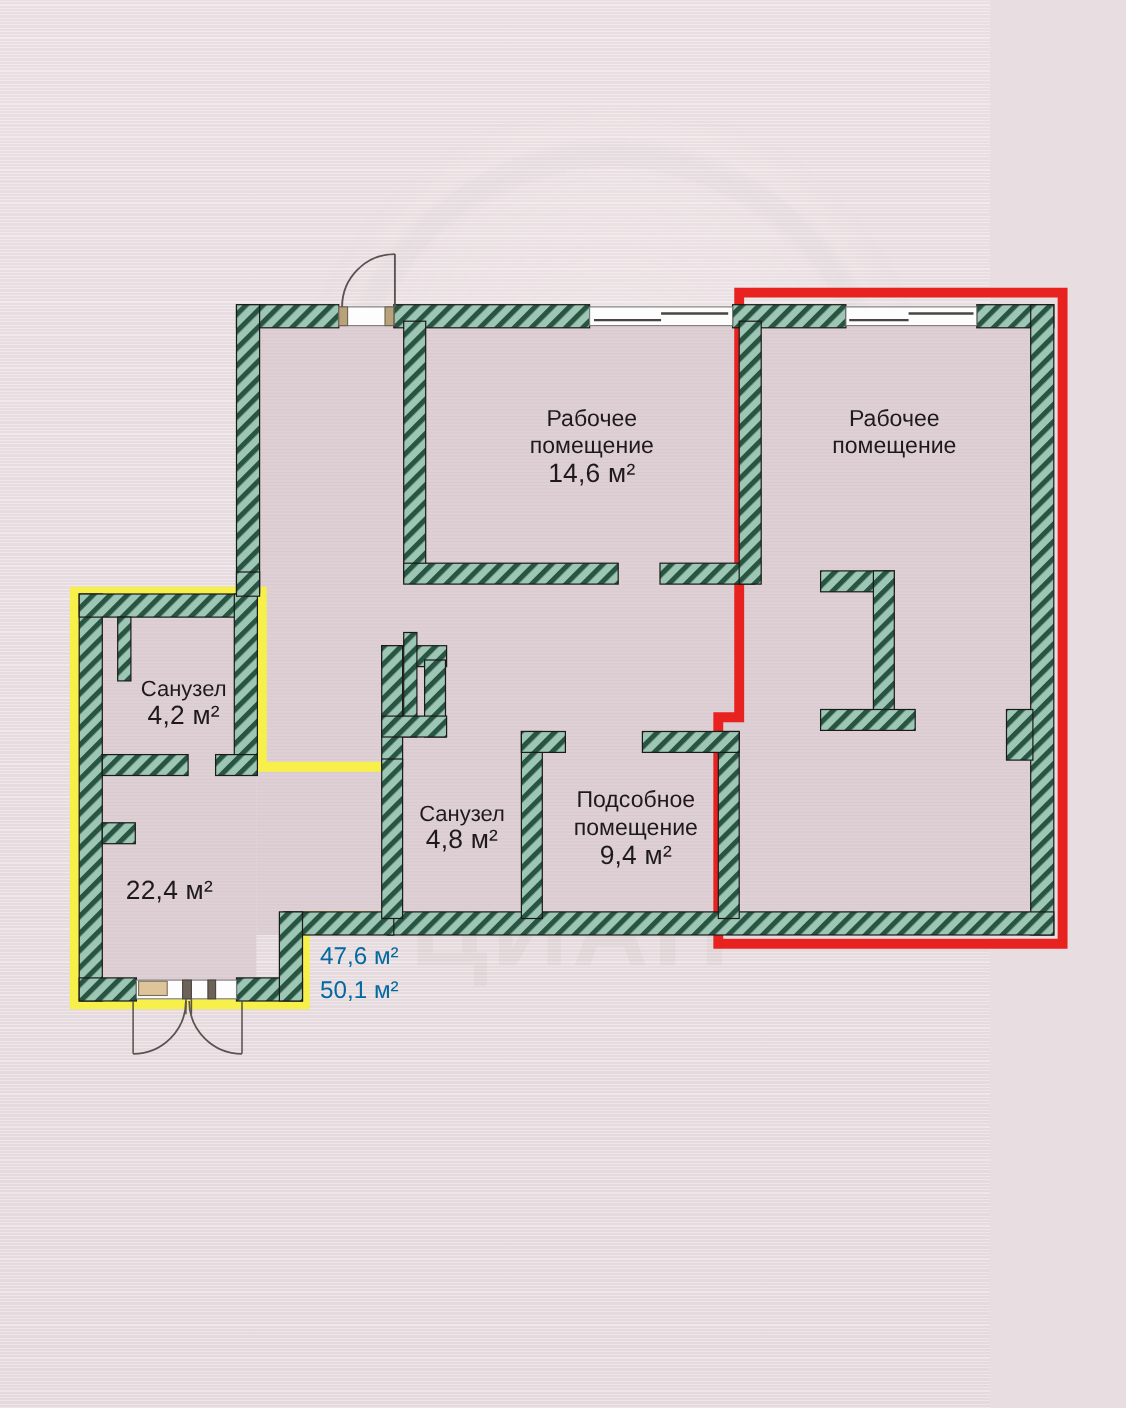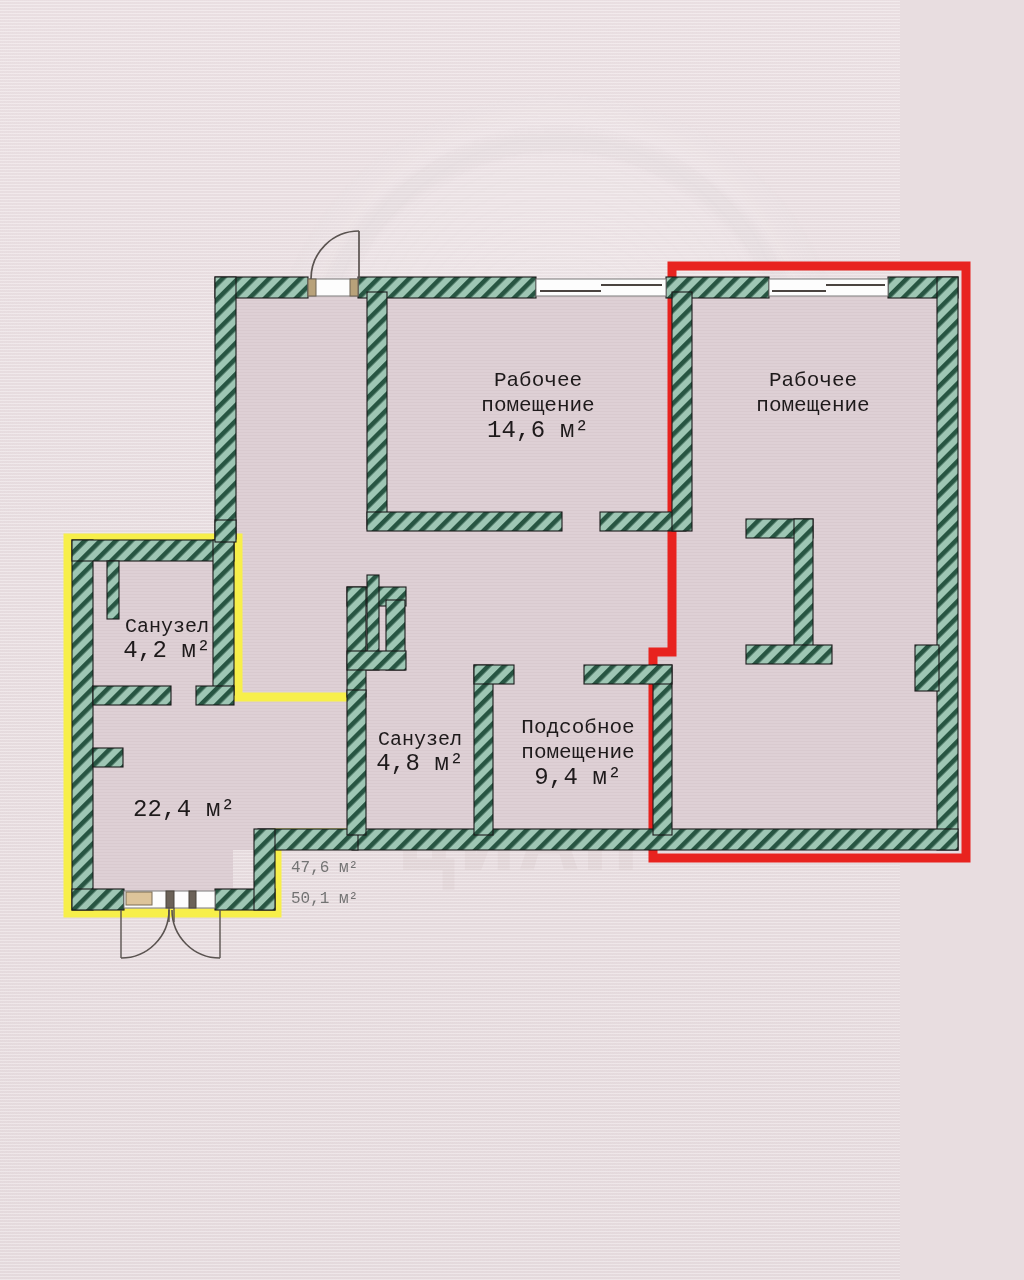--- a/index.html
+++ b/index.html
@@ -13,21 +13,20 @@
     font-family: "Liberation Sans", sans-serif;
     overflow: hidden;
     position: relative;
   }
 
   #canvas {
     position: absolute;
     left: 0; top: 0;
     width: 900px;
     height: 1280px;
-    font-family: Liberation Mono, monospace;
   }
 
   
   .bg-base {
     position: absolute;
     inset: 0;
     background:
       repeating-linear-gradient(0deg,
         rgba(255,255,255,0.30) 0px,
         rgba(255,255,255,0.30) 1px,
@@ -91,22 +90,22 @@
     color: #1e1a1b;
     font-size: 21px;
     line-height: 25px;
     white-space: nowrap;
     user-select: none;
   }
   .lbl .area { display: block; font-size: 24px; letter-spacing: .2px; }
   .lbl.small { font-size: 20px; line-height: 24px; }
   .totals {
     position: absolute;
-    color: #737373;
-    font-size: 16px;
+    color: #0369a1;
+    font-size: 22px;
     line-height: 31px;
     white-space: nowrap;
     user-select: none;
   }
 </style>
 </head>
 <body>
 
 <div id="canvas">
 
@@ -265,21 +264,21 @@
     <span>Санузел</span>
     <span class="area">4,8 м²</span>
   </div>
 
   <div class="lbl" style="left:498px; top:715px; width:160px;">
     <span>Подсобное</span><br>
     <span>помещение</span>
     <span class="area">9,4 м²</span>
   </div>
 
-  <div class="lbl" style="left:114px; top:797px; width:140px;">
+  <div class="lbl" style="left:84px; top:797px; width:140px;">
     <span class="area">22,4 м²</span>
   </div>
 
   <div class="totals" style="left:291px; top:853px;">
     <div>47,6 м²</div>
     <div>50,1 м²</div>
   </div>
 
 </div>
 

